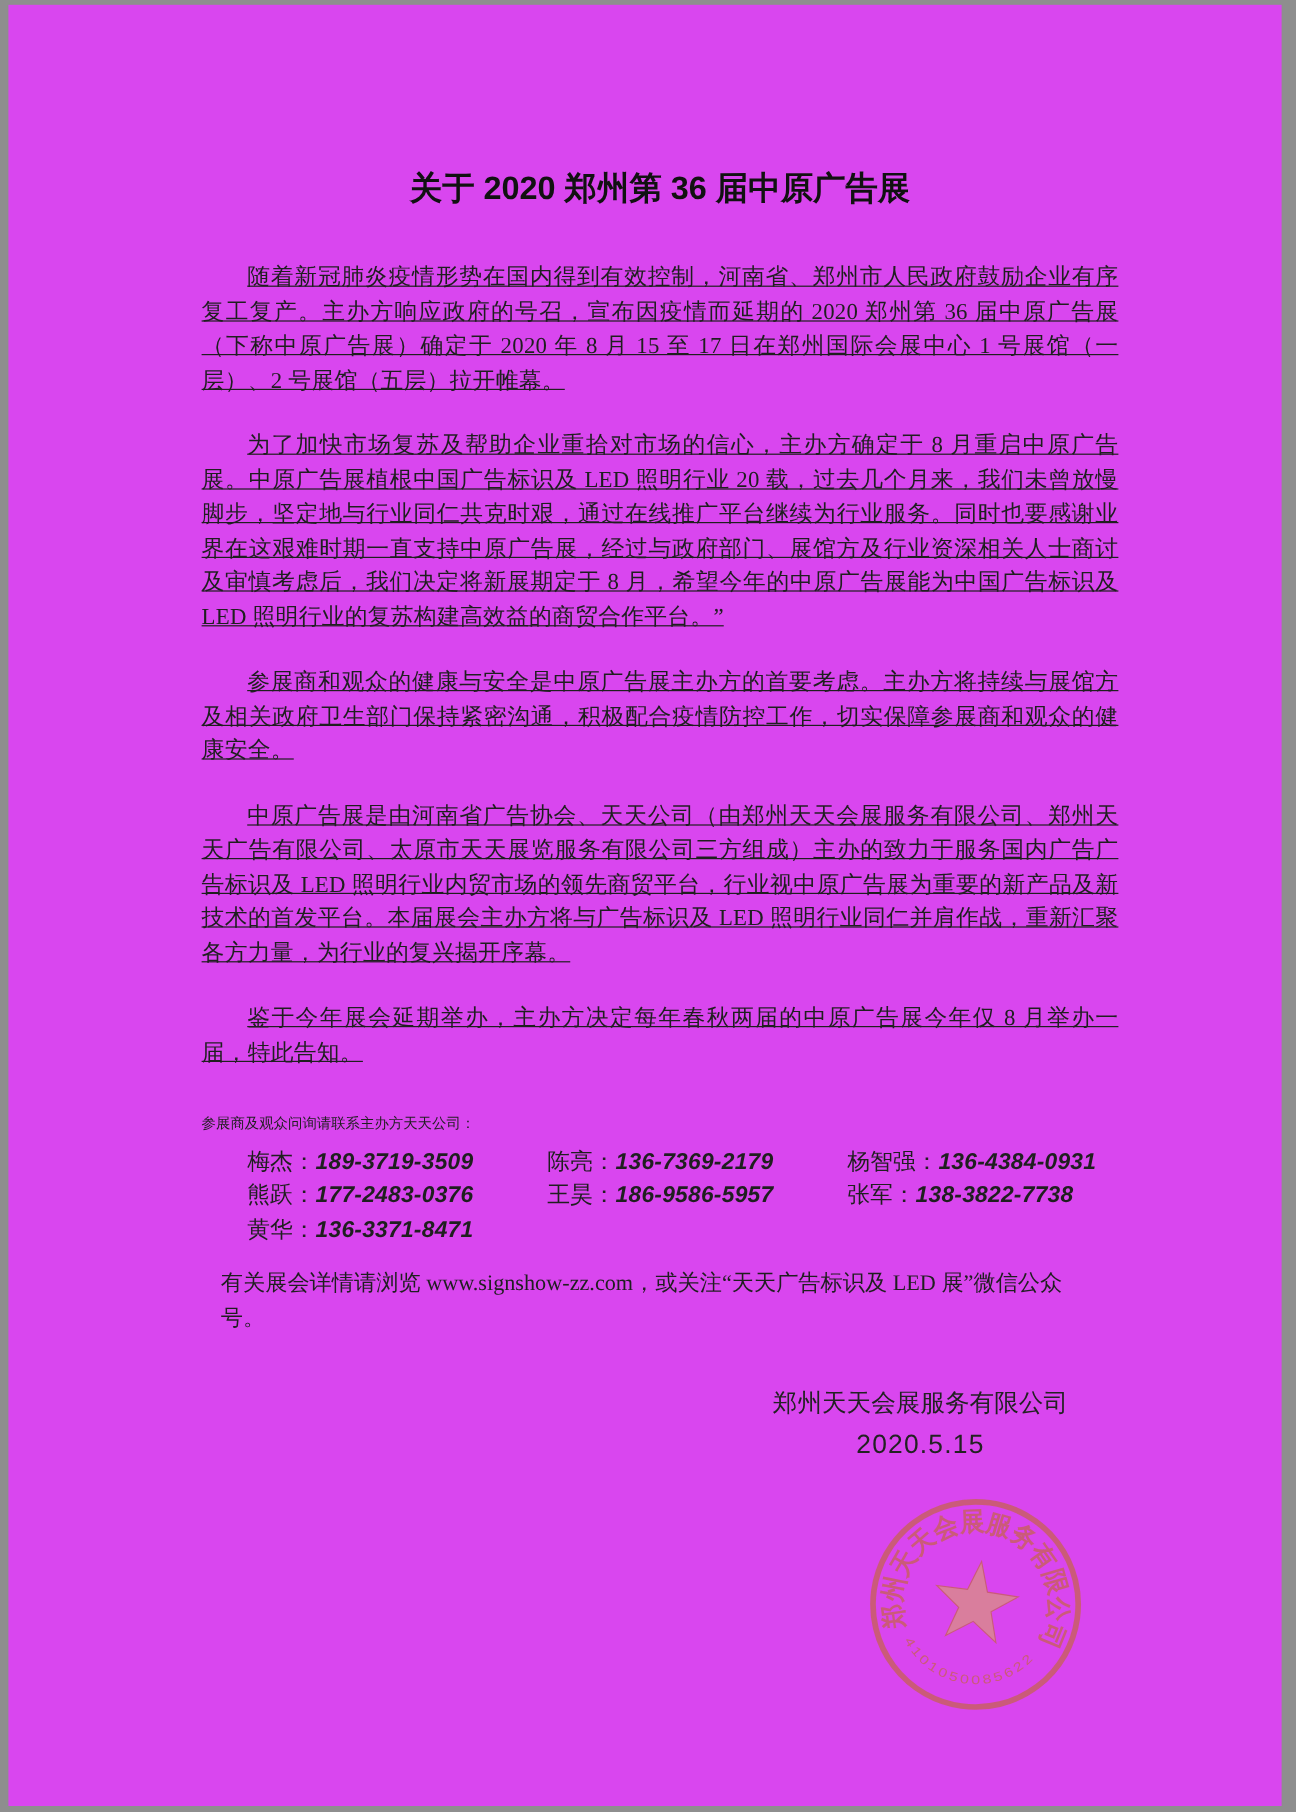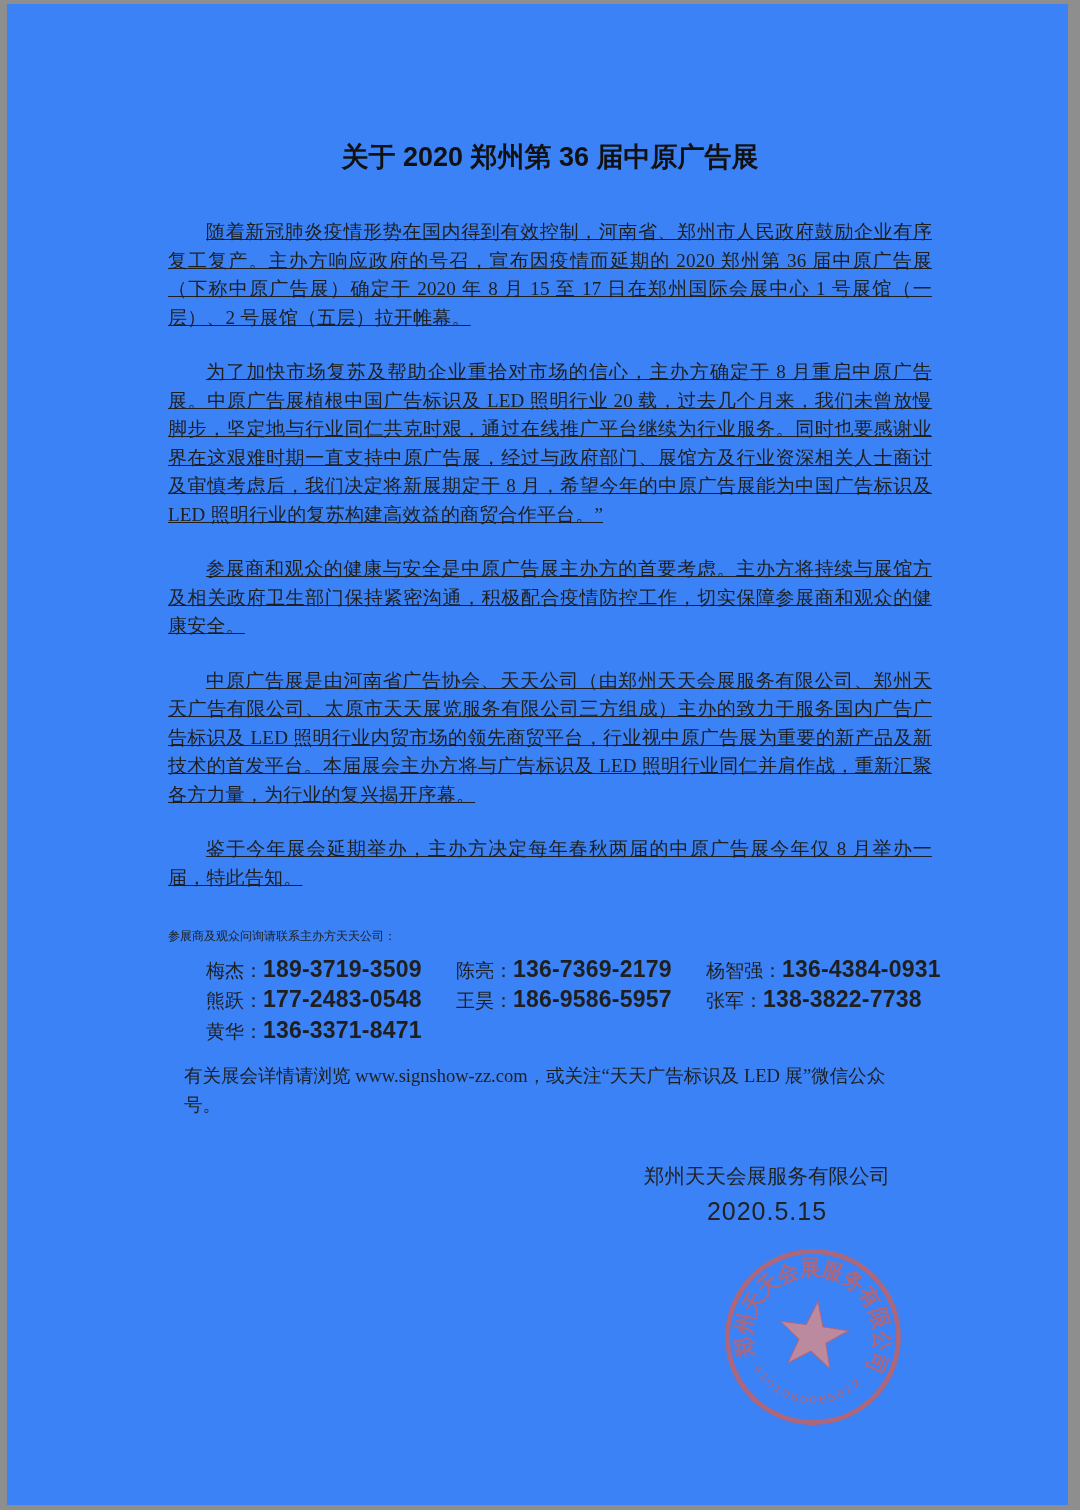--- a/index.html
+++ b/index.html
@@ -7,21 +7,21 @@
     width:1080px;height:1510px;
     background:#8e8e8e;
     position:relative;
     overflow:hidden;
     font-family:"Liberation Serif","DejaVu Serif",serif;
     color:#1f1f1f;
   }
   .page{
     position:absolute;
     top:4px;left:7px;right:12px;bottom:5px;
-    background:#3b82f6;
+    background:#d946ef;
   }
   .content{
     padding:0 136px 0 161px;
   }
   .title{
     text-align:center;
     font-family:"Liberation Sans","DejaVu Sans",sans-serif;
     font-weight:700;
     font-size:27px;
     line-height:34px;
@@ -49,43 +49,44 @@
     margin:4px 0 0 38px;
     display:grid;
     grid-template-columns:250px 250px 1fr;
     font-size:19px;
     line-height:28.5px;
   }
   .contact-cell{white-space:nowrap;}
   .contact-phone{
     font-family:"Liberation Sans","DejaVu Sans",sans-serif;
     font-weight:700;
-    font-size:23px;
+    font-size:19px;
     letter-spacing:0.2px;
+    font-style:italic;
   }
   .website-line{
     margin:16px;
     font-size:18.5px;
     line-height:28.5px;
   }
   .signature{
     position:relative;
     z-index:2;
     margin:42px 30px 0 auto;
     width:270px;
     text-align:center;
   }
   .signature-company{
     font-size:20.5px;
     line-height:30px;
     color:#222;
   }
   .signature-date{
     margin-top:6px;
-    font-size:25px;
+    font-size:22px;
     font-family:"Liberation Sans","DejaVu Sans",sans-serif;
     letter-spacing:1px;
     color:#222;
   }
   .seal{
     position:absolute;
     left:711px;
     top:1238px;
     width:190px;
     height:190px;
@@ -106,21 +107,21 @@
       <p>中原广告展是由河南省广告协会、天天公司（由郑州天天会展服务有限公司、郑州天天广告有限公司、太原市天天展览服务有限公司三方组成）主办的致力于服务国内广告广告标识及 LED 照明行业内贸市场的领先商贸平台，行业视中原广告展为重要的新产品及新技术的首发平台。本届展会主办方将与广告标识及 LED 照明行业同仁并肩作战，重新汇聚各方力量，为行业的复兴揭开序幕。</p>
       <p>鉴于今年展会延期举办，主办方决定每年春秋两届的中原广告展今年仅 8 月举办一届，特此告知。</p>
     </div>
 
     <p class="contact-intro">参展商及观众问询请联系主办方天天公司：</p>
 
     <div class="contact-grid">
       <div class="contact-cell"><span>梅杰：</span><span class="contact-phone">189-3719-3509</span></div>
       <div class="contact-cell"><span>陈亮：</span><span class="contact-phone">136-7369-2179</span></div>
       <div class="contact-cell"><span>杨智强：</span><span class="contact-phone">136-4384-0931</span></div>
-      <div class="contact-cell"><span>熊跃：</span><span class="contact-phone">177-2483-0548</span></div>
+      <div class="contact-cell"><span>熊跃：</span><span class="contact-phone">177-2483-0376</span></div>
       <div class="contact-cell"><span>王昊：</span><span class="contact-phone">186-9586-5957</span></div>
       <div class="contact-cell"><span>张军：</span><span class="contact-phone">138-3822-7738</span></div>
       <div class="contact-cell"><span>黄华：</span><span class="contact-phone">136-3371-8471</span></div>
     </div>
 
     <p class="website-line">有关展会详情请浏览 www.signshow-zz.com，或关注“天天广告标识及 LED 展”微信公众号。</p>
 
     <div class="signature">
       <div class="signature-company">郑州天天会展服务有限公司</div>
       <div class="signature-date">2020.5.15</div>

